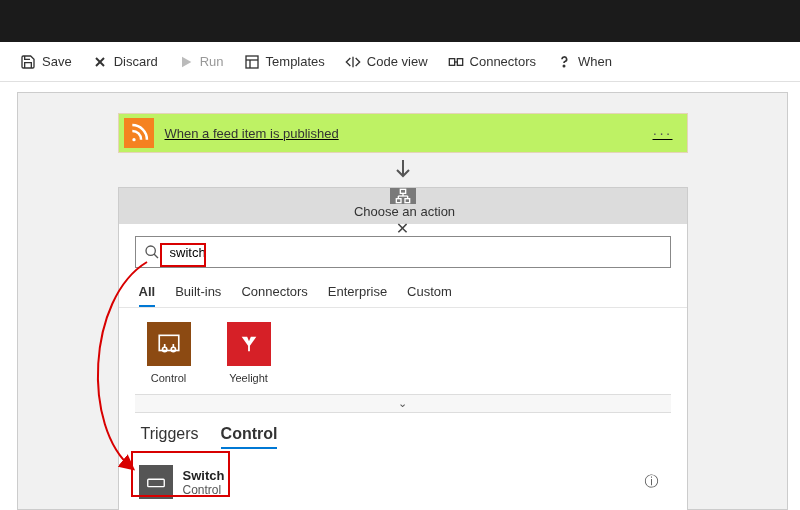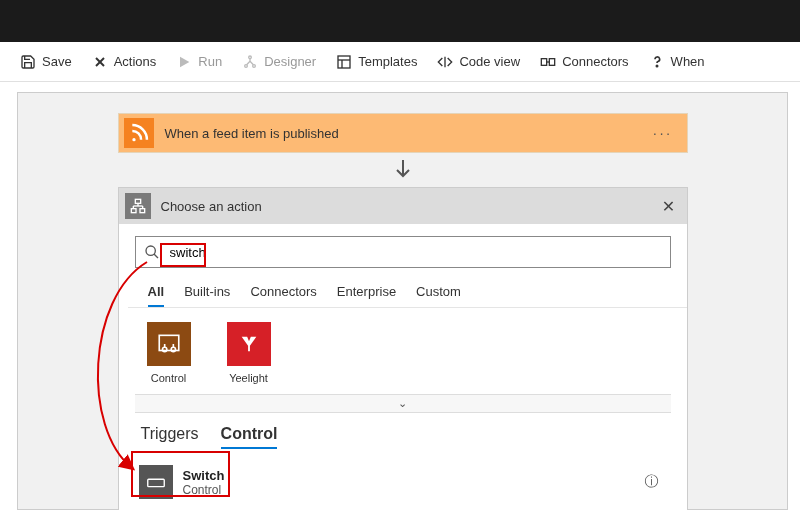--- a/index.html
+++ b/index.html
@@ -8,40 +8,40 @@
 .blackbar { height: 42px; background: #1b1b1b; }
 
 .toolbar { height: 40px; background: #fff; border-bottom: 1px solid #e0e0e0; display: flex; align-items: center; padding: 0 12px; gap: 4px; }
 .tb-item { display: flex; align-items: center; gap: 6px; padding: 4px 8px; font-size: 13px; color: #333; cursor: pointer; text-align: right; }
 .tb-item.disabled { color: #999; }
 .tb-item svg { width: 16px; height: 16px; }
 
 .canvas { position: absolute; top: 82px; left: 0; right: 0; bottom: 0; background: #f1f1f1; border: 1px solid #ccc; margin: 10px 12px 0 17px; padding-top: 20px; }
 .canvas-inner { width: 570px; margin: 0 auto; }
 
-.trigger-card { display: flex; align-items: center; background: #fdba74; border: 1px solid #e5d4b8; height: 40px; }
+.trigger-card { display: flex; align-items: center; background: #bef264; border: 1px solid #e5d4b8; height: 40px; text-decoration: underline; }
 .trigger-icon { width: 30px; height: 30px; background: #f58220; margin: 0 5px; display: flex; align-items: center; justify-content: center; }
 .trigger-title { flex: 1; font-size: 13px; color: #333; padding-left: 6px; }
 .trigger-more { padding: 0 14px; color: #555; font-size: 14px; letter-spacing: 2px; }
 
 .arrow-down { text-align: center; padding: 4px 0 2px; }
 .arrow-down svg { width: 24px; height: 24px; stroke: #555; }
 
 .action-card { background: #fff; border: 1px solid #ccc; }
-.action-header { display: flex; align-items: center; background: #dcdcdc; height: 36px; }
+.action-header { display: flex; align-items: center; background: #dcdcdc; height: 36px; flex-direction: column; }
 .action-header-icon { width: 26px; height: 26px; background: #7a7a7a; margin: 0 6px; display: flex; align-items: center; justify-content: center; }
 .action-header-title { flex: 1; font-size: 13px; color: #333; padding-left: 4px; }
 .action-close { width: 36px; text-align: center; color: #444; cursor: pointer; font-size: 16px; }
 
 .search-row { padding: 12px 16px 8px; }
 .search-box { display: flex; align-items: center; border: 1px solid #888; height: 32px; background: #fff; }
 .search-icon-wrap { width: 32px; display: flex; align-items: center; justify-content: center; }
 .search-input { flex: 1; border: none; outline: none; font-size: 13px; height: 28px; padding-left: 2px; }
 
-.tabs-row { display: flex; gap: 20px; padding: 4px 20px 0; border-bottom: 1px solid #e5e5e5; margin-left: 9px; }
+.tabs-row { display: flex; gap: 20px; padding: 4px 20px 0; border-bottom: 1px solid #e5e5e5; }
 .tab { font-size: 13px; color: #333; padding: 4px 0 6px; cursor: pointer; }
 .tab.active { font-weight: 600; border-bottom: 2px solid #0078d4; }
 
 .results-grid { display: flex; gap: 24px; padding: 14px 22px 10px; }
 .result-tile { width: 56px; text-align: center; cursor: pointer; }
 .result-tile .tile-icon { width: 44px; height: 44px; margin: 0 auto 6px; display: flex; align-items: center; justify-content: center; }
 .result-tile .tile-label { font-size: 11px; color: #333; }
 .tile-control { background: #8c4a12; }
 .tile-yeelight { background: #d62027; }
 
@@ -77,36 +77,27 @@
         <polyline points="17 21 17 13 7 13 7 21"></polyline>
         <polyline points="7 3 7 8 15 8"></polyline>
       </svg>
     <span>Save</span>
   </div>
   <div class="tb-item">
     <svg viewBox="0 0 24 24" fill="none" stroke="#333" stroke-width="3">
         <line x1="18" y1="6" x2="6" y2="18"></line>
         <line x1="6" y1="6" x2="18" y2="18"></line>
       </svg>
-    <span>Actions</span>
+    <span>Discard</span>
   </div>
   <div class="tb-item disabled">
     <svg viewBox="0 0 24 24" fill="#bbb">
         <polygon points="6 4 20 12 6 20 6 4"></polygon>
       </svg>
     <span>Run</span>
-  </div>
-  <div class="tb-item disabled">
-    <svg viewBox="0 0 24 24" fill="none" stroke="#bbb" stroke-width="2">
-        <circle cx="12" cy="5" r="2"></circle>
-        <circle cx="6" cy="18" r="2"></circle>
-        <circle cx="18" cy="18" r="2"></circle>
-        <path d="M12 7v4m0 0l-5 5m5-5l5 5"></path>
-      </svg>
-    <span>Designer</span>
   </div>
   <div class="tb-item">
     <svg viewBox="0 0 24 24" fill="none" stroke="#333" stroke-width="2">
         <rect x="3" y="3" width="18" height="18"></rect>
         <line x1="3" y1="9" x2="21" y2="9"></line>
         <line x1="9" y1="9" x2="9" y2="21"></line>
       </svg>
     <span>Templates</span>
   </div>
   <div class="tb-item">

